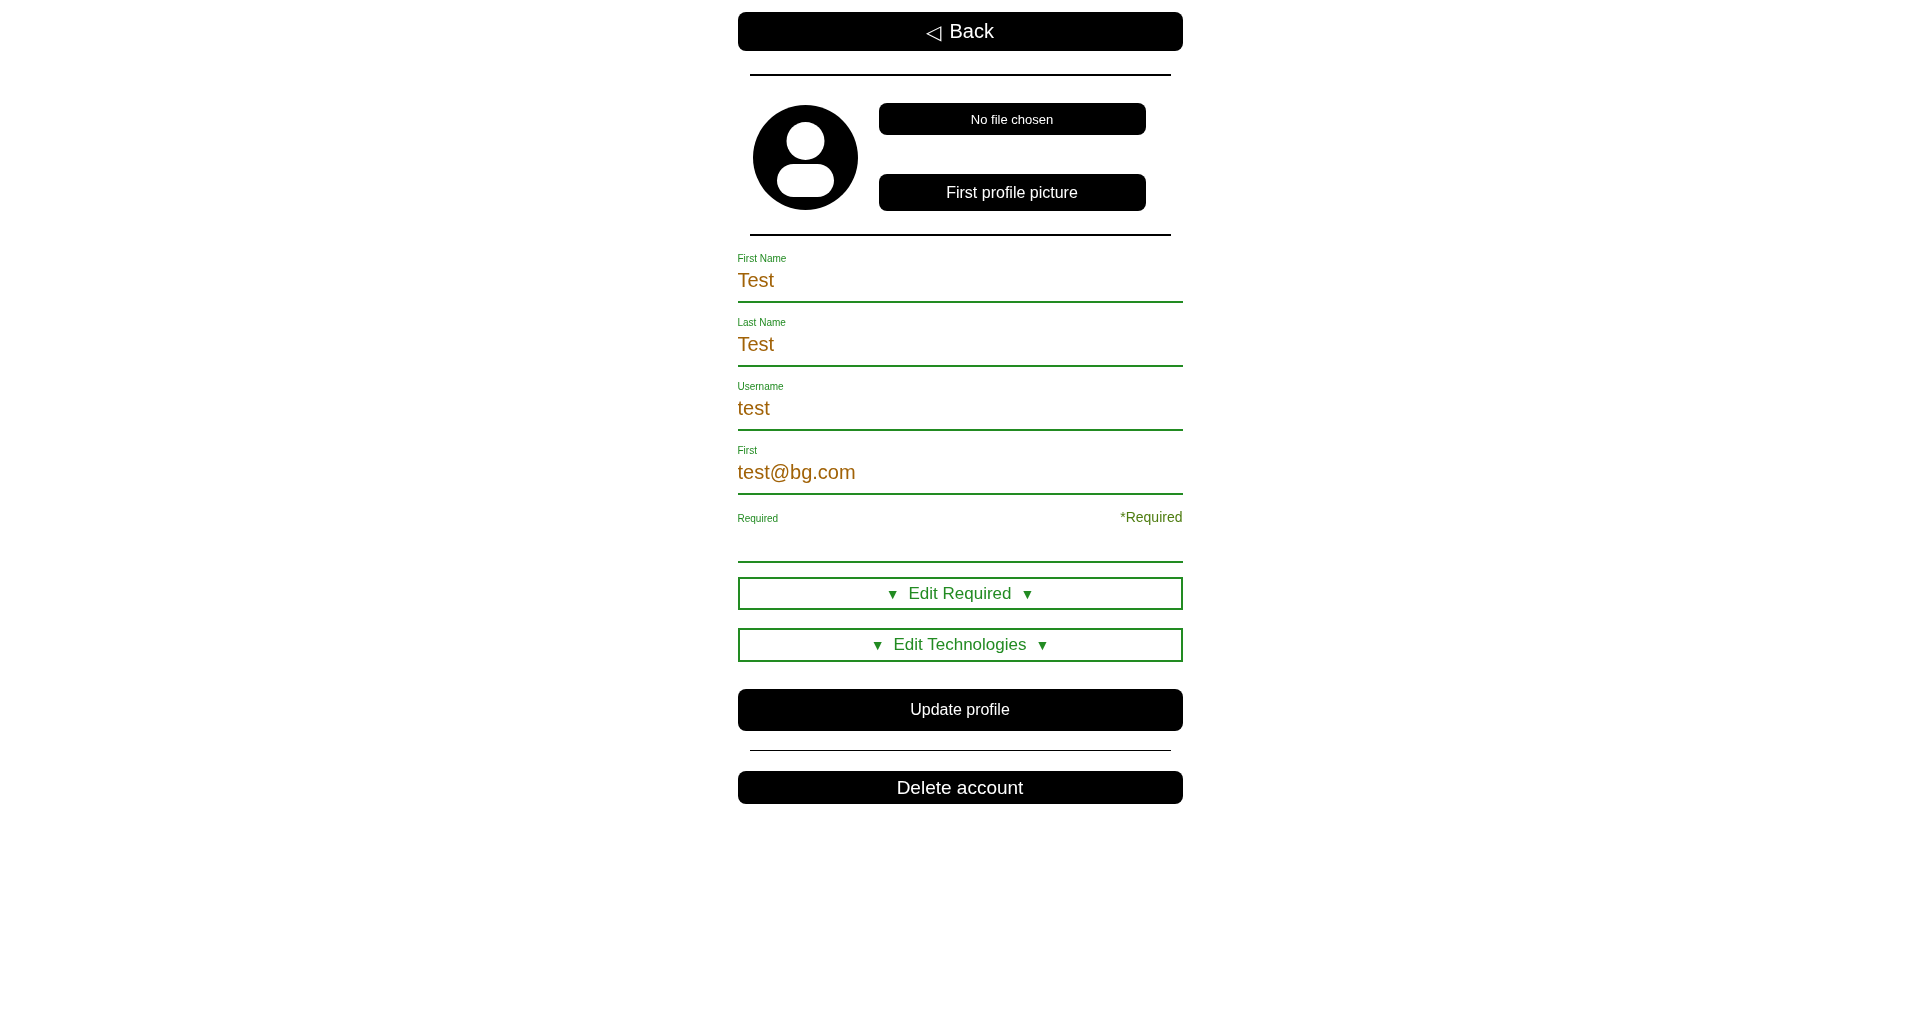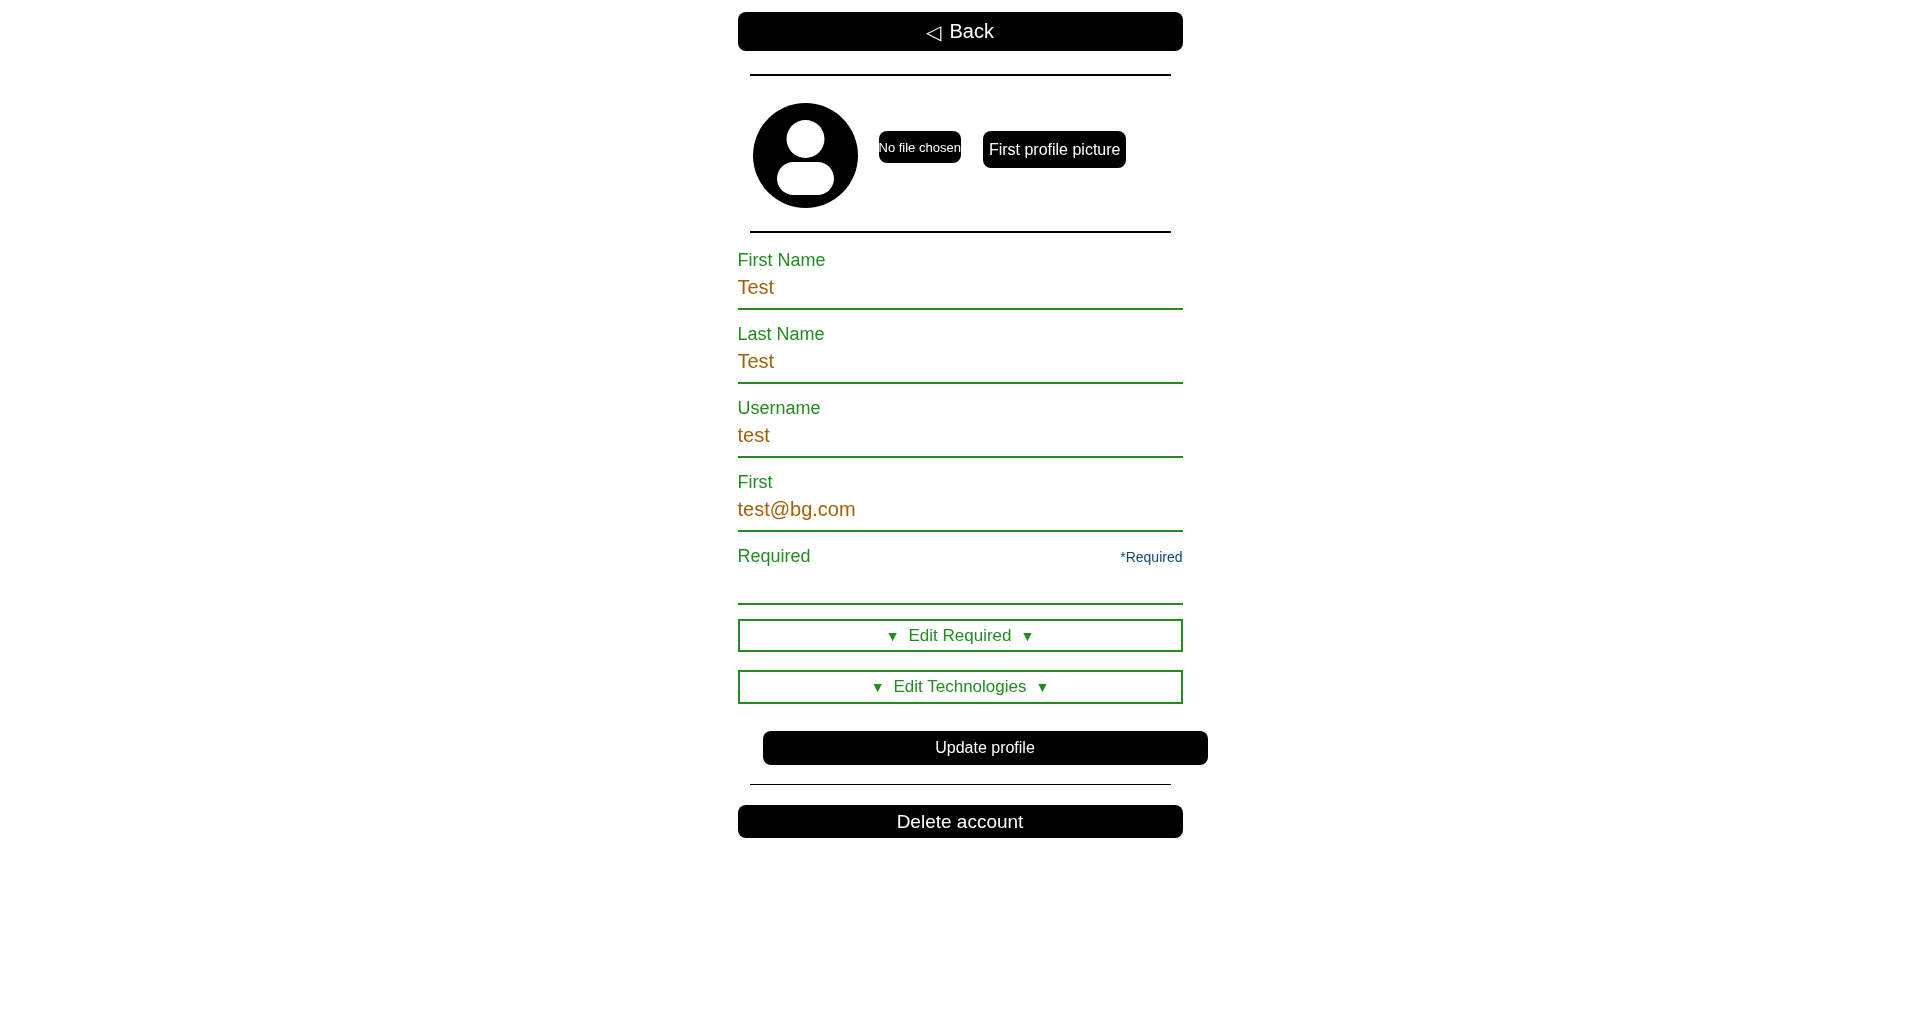--- a/index.html
+++ b/index.html
@@ -52,51 +52,51 @@
     margin-top: 27px;
     padding-left: 15px;
     display: flex;
     align-items: center;
     gap: 21px;
   }
   .avatar { width: 105px; height: 105px; flex: 0 0 auto; }
   .pic-buttons {
     width: 267px;
     display: flex;
-    flex-direction: row;
+    flex-direction: column;
     gap: 22px;
   }
   .file-btn {
     height: 32px;
     font-size: 13px;
     margin-bottom: 17px;
   }
   .update-pic-btn {
     height: 37px;
     font-size: 16px;
   }
 
   
   .fields { margin-top: 17px; }
   .field-block { margin-bottom: 14px; }
   .field-label {
     display: block;
     color: #228B22;
-    font-size: 18px;
+    font-size: 10px;
     margin-bottom: 3px;
   }
   .label-row {
     display: flex;
     justify-content: space-between;
     align-items: baseline;
     margin-bottom: 3px;
   }
   .label-row .field-label { margin-bottom: 0; }
   .required-note {
-    color: #0c4a6e;
+    color: #4d7c0f;
     font-size: 14px;
   }
   .field-input {
     display: block;
     width: 100%;
     border: none;
     border-bottom: 2px solid #228B22;
     border-radius: 0;
     outline: none;
     background: transparent;
@@ -121,24 +121,23 @@
     justify-content: center;
     gap: 9px;
     cursor: pointer;
   }
   .outline-btn .arrow { font-size: 14px; }
   .btn-languages { margin-top: 4px; }
   .btn-technologies { margin-top: 18px; height: 34px; }
 
   .update-profile-btn {
     width: 100%;
-    height: 34px;
+    height: 42px;
     font-size: 16px;
     margin-top: 27px;
-    margin-left: 25px;
   }
   hr.div.before-delete { margin-top: 19px; }
   .delete-account-btn {
     width: 100%;
     height: 33px;
     font-size: 19px;
     margin-top: 20px;
   }
 </style>
 </head>

